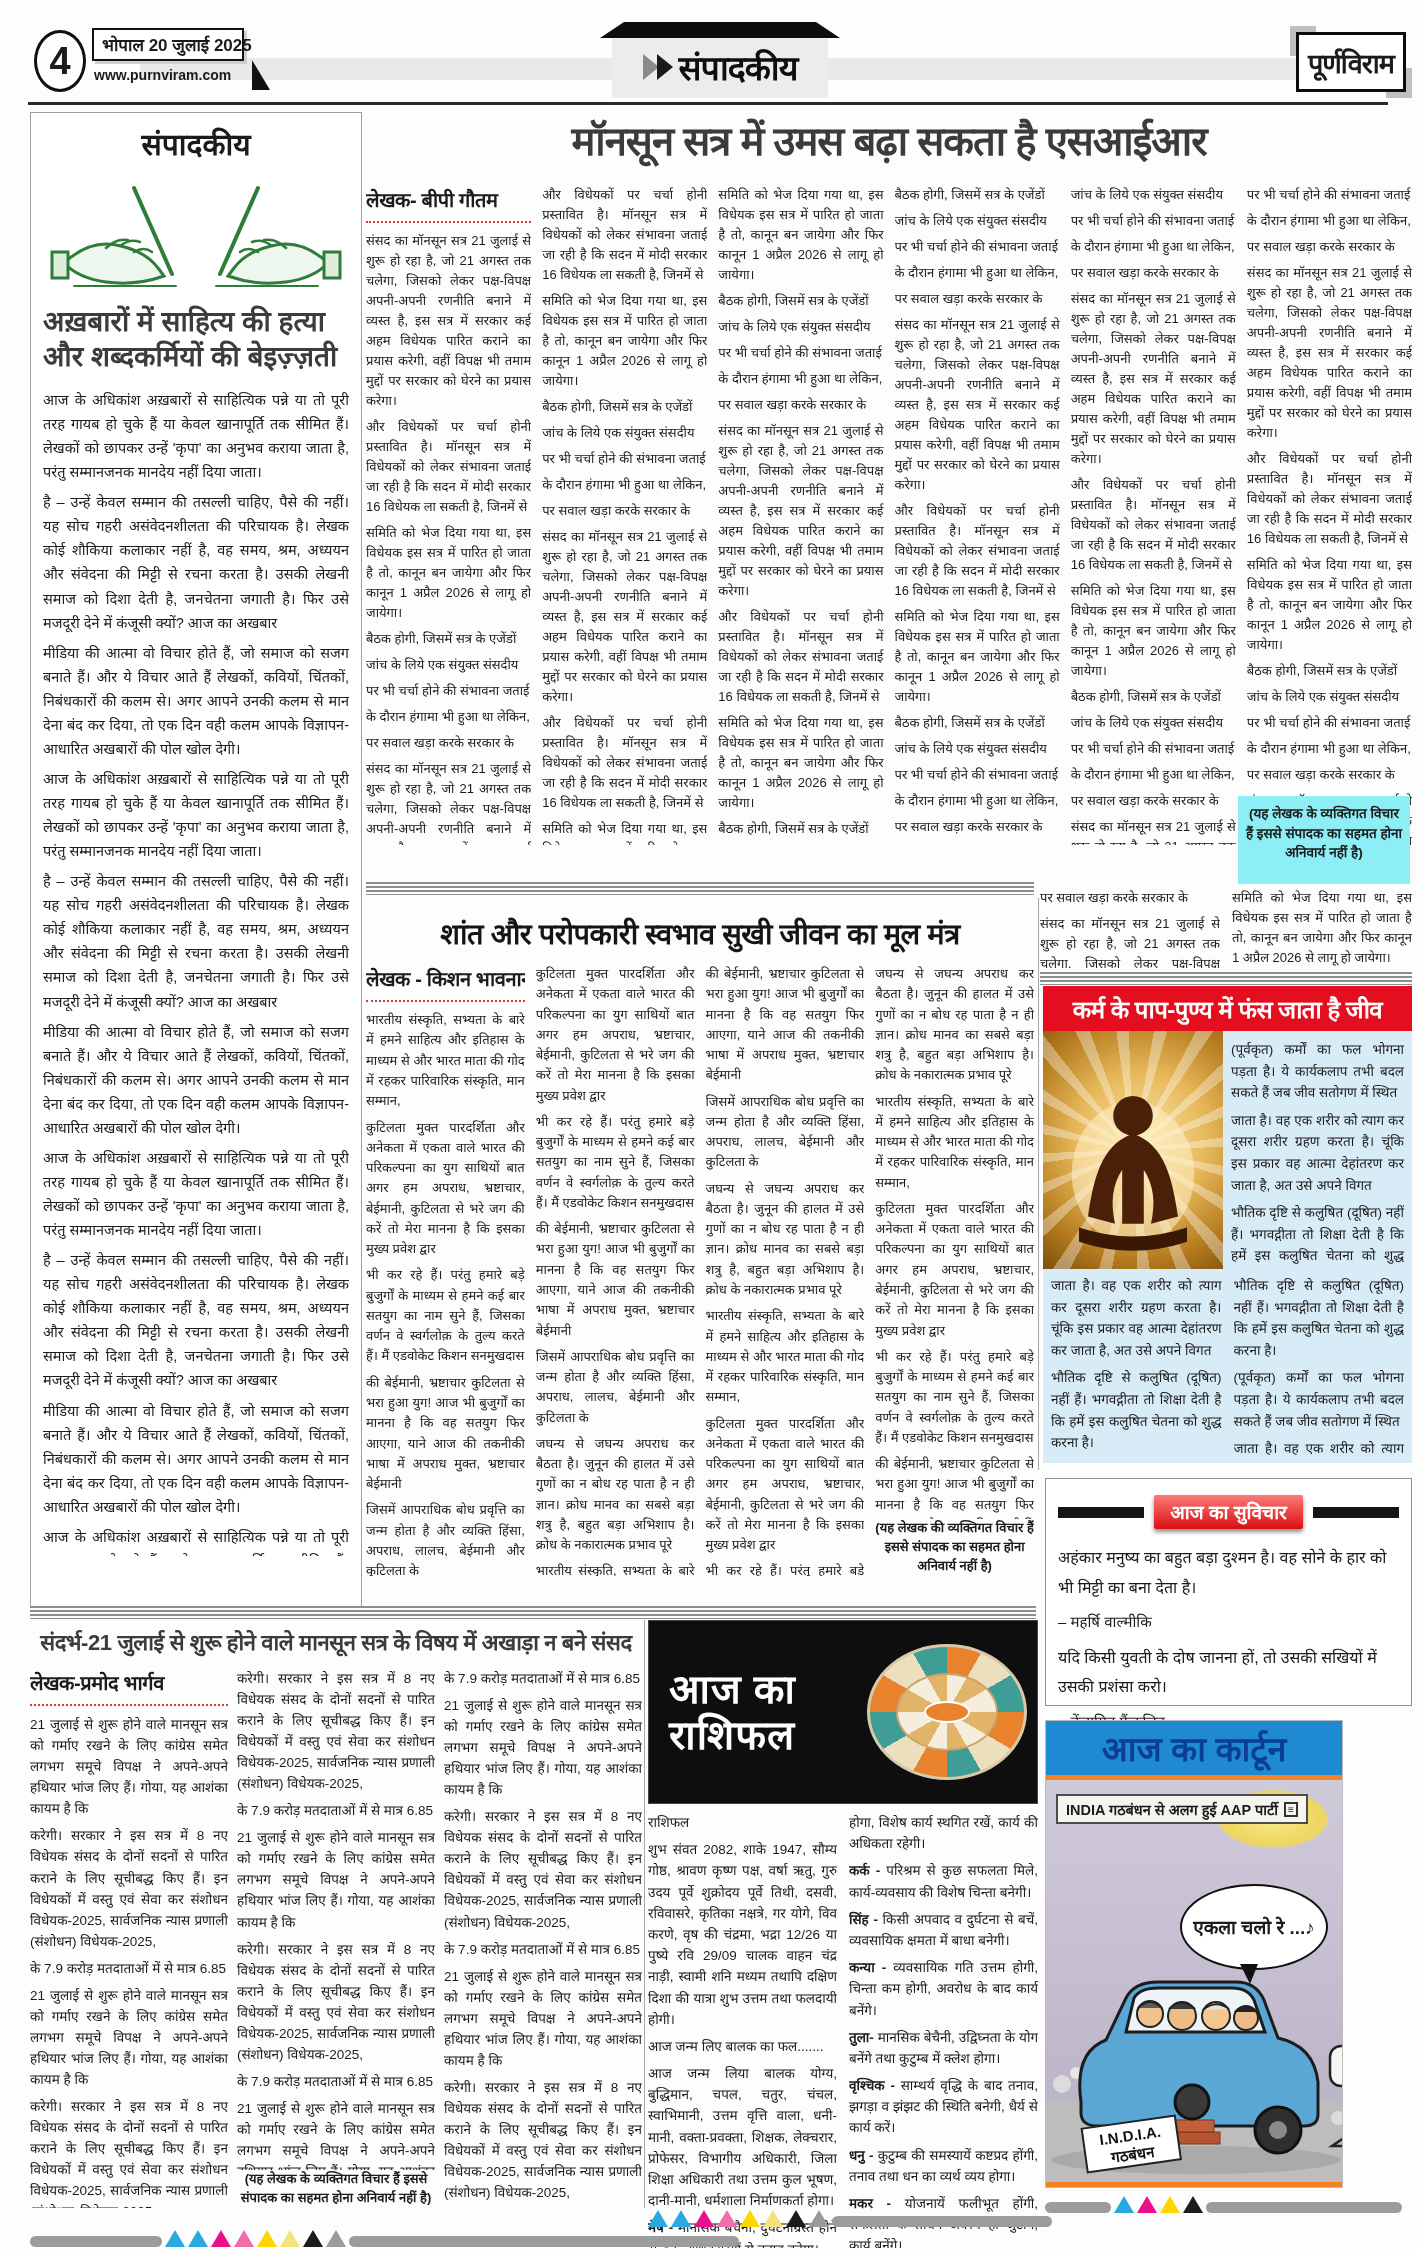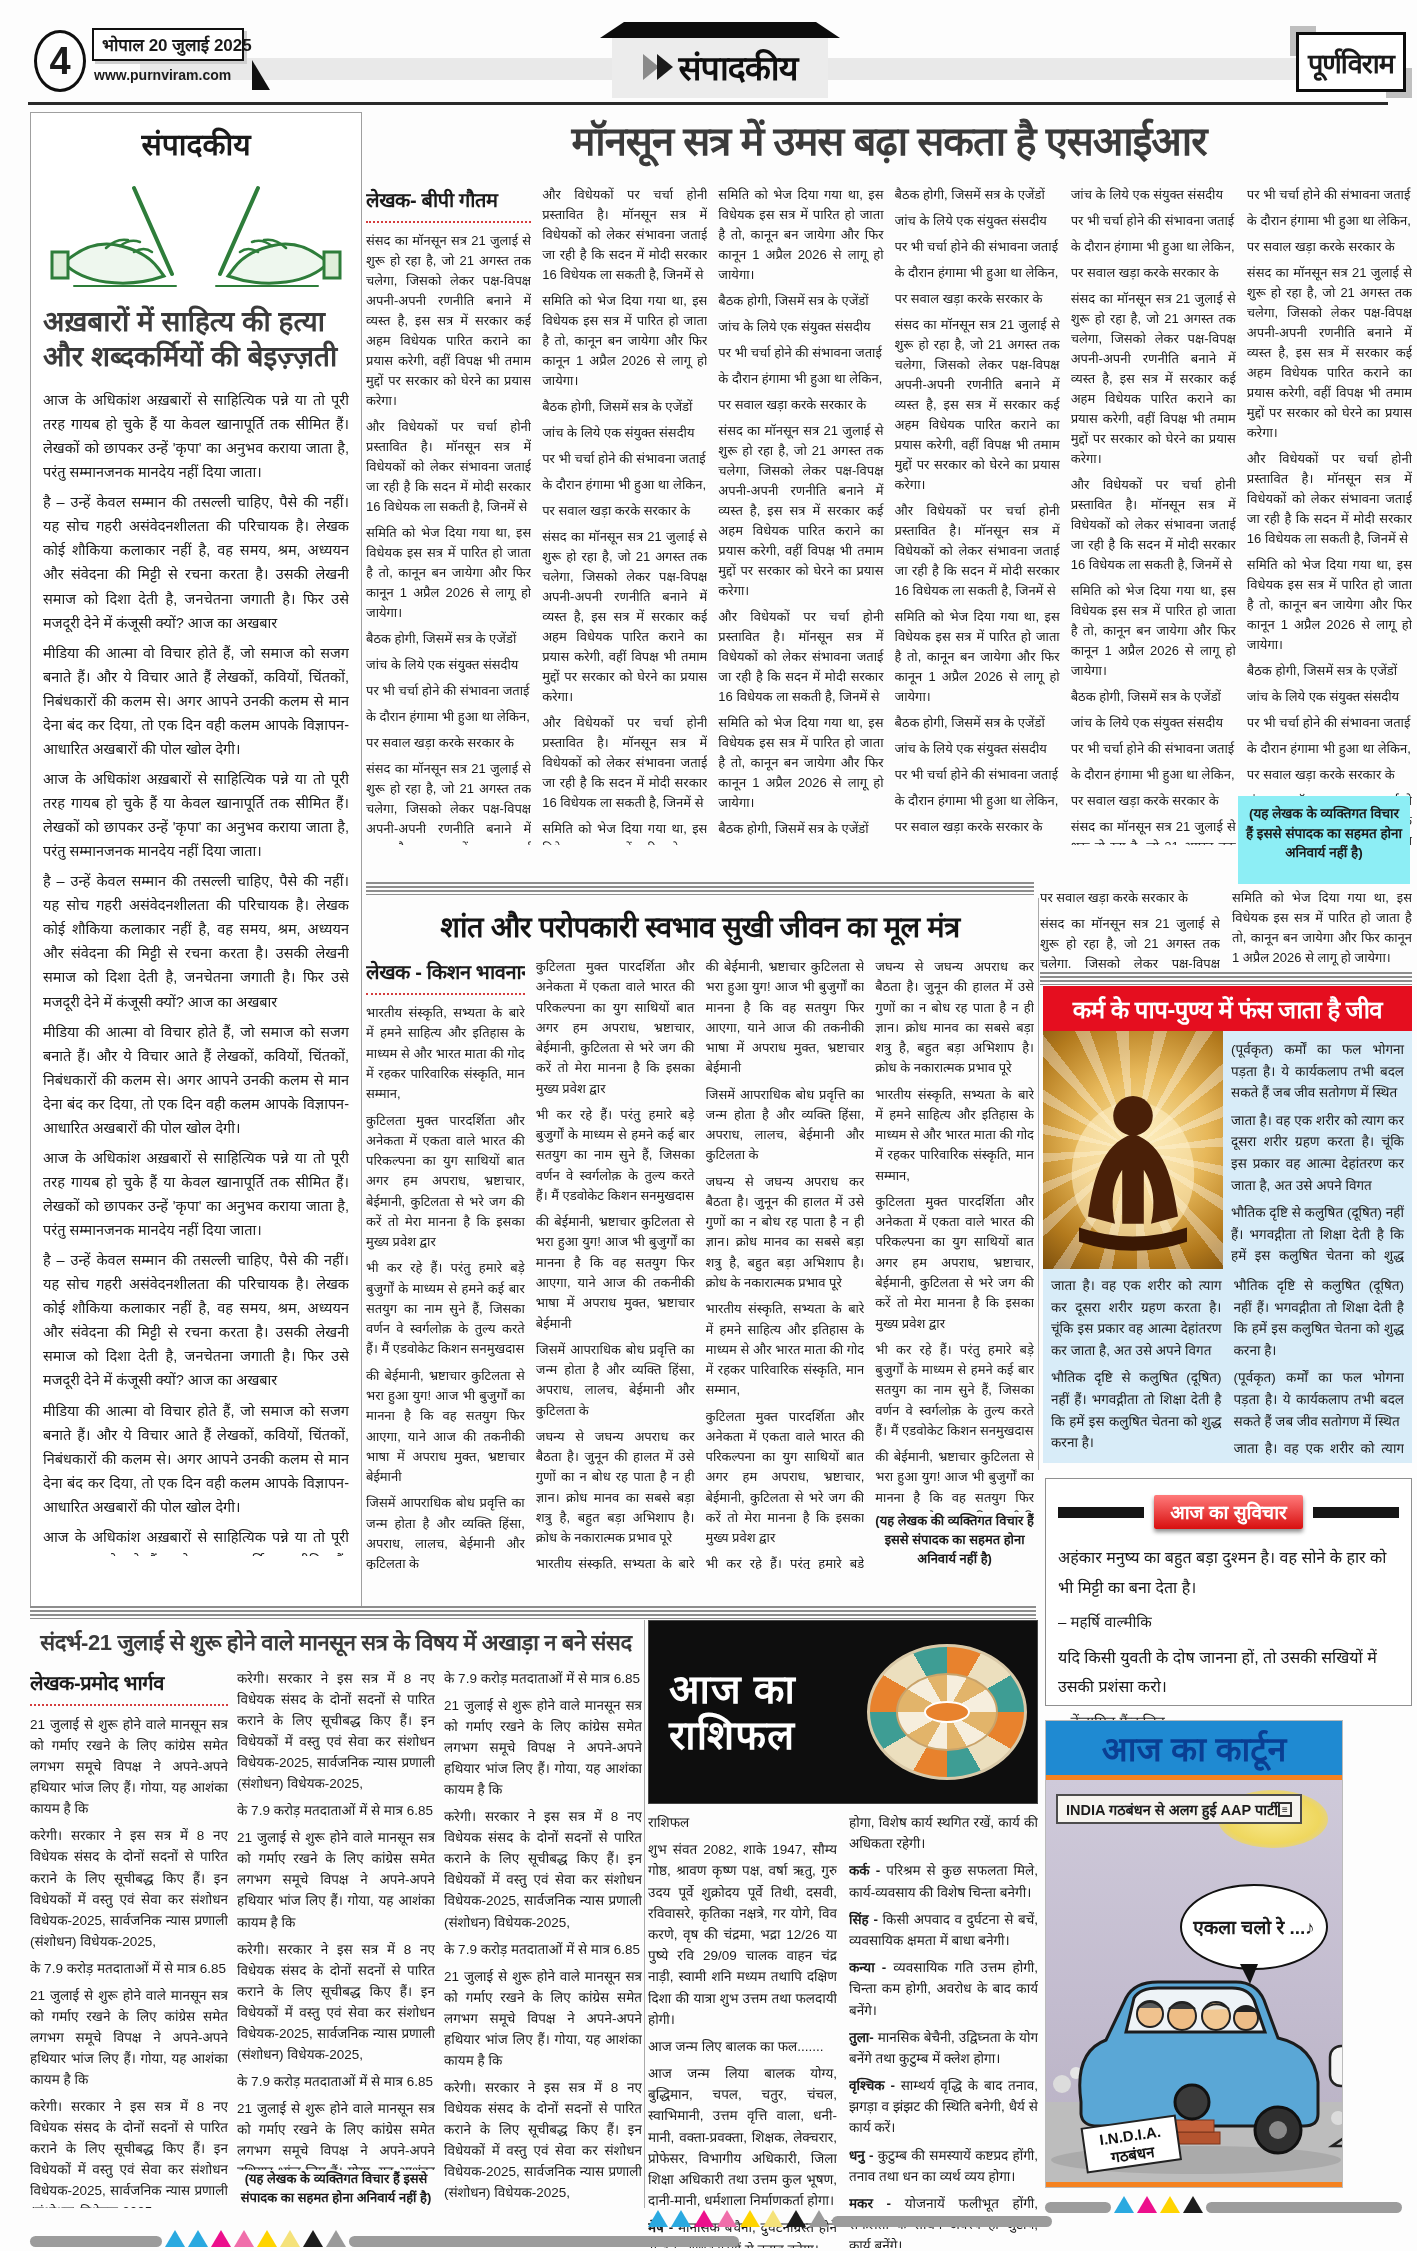--- a/index.html
+++ b/index.html
@@ -52,21 +52,21 @@
   .main-cols{display:flex;gap:11px;height:660px}
   .main-cols .col{flex:1;height:100%;display:flex;flex-direction:column;font-size:13px;line-height:1.54;overflow:hidden}
   .main-cols .fill{flex:1}
   .disc-cyan{position:absolute;right:2px;top:690px;width:172px;height:88px;background:#8deef5;z-index:3;
              padding:8px 6px;font-size:13.5px}
   .main-cont{position:absolute;left:1040px;top:888px;width:372px;height:80px;display:flex;gap:12px;overflow:hidden}
   .main-cont .fill{flex:1;font-size:13px;line-height:1.54;height:100%}
 
   
   .mid-art{position:absolute;left:366px;top:896px;width:668px}
-  .mid-art h2{text-align:center;font-size:29px;font-weight:bold;color:#151515;letter-spacing:-.5px;margin:10px 0 12px}
+  .mid-art h2{text-align:center;font-size:29px;font-weight:bold;color:#151515;letter-spacing:-.5px;margin:17px 0 12px}
   .mid-cols{display:flex;gap:11px;height:612px}
   .mid-cols .col{flex:1;height:100%;display:flex;flex-direction:column;font-size:13px;line-height:1.56;overflow:hidden}
   .mid-cols .fill{flex:1}
 
   
   .karma{position:absolute;left:1043px;top:986px;width:369px}
   .k-banner{background:#e50e1f;color:#fff;font-size:24px;font-weight:bold;text-align:center;padding:6px 0;letter-spacing:-.5px}
   .k-row{display:flex;background:#d8ecf8}
   .k-img{width:180px;height:238px;position:relative;flex:none;overflow:hidden;
          background:radial-gradient(circle at 55% 45%,#f9e6a8 0%,#e7b85a 40%,#b37a1d 75%,#7c4f0d 100%)}
@@ -85,21 +85,21 @@
   .suv-a{font-size:15px;line-height:1.9;text-align:left}
 
   
   .cartoon{position:absolute;left:1045px;top:1720px;width:298px;border:1px solid #bbb}
   .ct-banner{background:#1f8ad2;color:#0a3f93;font-size:34px;font-weight:bold;text-align:center;padding:4px 0}
   .ct-orange{height:5px;background:#f58220}
   .ct-canvas{position:relative;height:402px;background:linear-gradient(#cfcada 0%,#c3bccf 55%,#b7b0c2 100%);overflow:hidden}
   .ct-sun{position:absolute;right:14px;top:10px;width:110px;height:58px;border-radius:50%;
           background:radial-gradient(#f8e98f,#efd75e 60%,rgba(239,215,94,0));}
   .ct-caption{position:absolute;left:10px;top:14px;background:#f6f4ef;border:2px solid #4c4c4c;
-              font-weight:bold;font-size:14.5px;padding:3px 8px;display:flex;align-items:center;white-space:nowrap}
+              font-weight:bold;font-size:14.5px;padding:3px 8px;display:flex;align-items:center;gap:6px;white-space:nowrap}
   .tv-icon{display:inline-block;border:2px solid #333;font-size:10px;line-height:11px;padding:0 2px;font-weight:bold}
   .ct-bubble{position:absolute;right:14px;top:104px;width:148px;height:86px;background:#fff;border:2px solid #111;
              border-radius:50%;display:flex;align-items:center;justify-content:center;text-align:center;
              font-size:19px;font-weight:bold;z-index:2}
   .ct-bubble::after{content:"";position:absolute;bottom:-16px;left:58px;width:0;height:0;
              border-left:10px solid transparent;border-right:8px solid transparent;border-top:20px solid #111}
 
   
   .bottom-art{position:absolute;left:30px;top:1622px;width:612px}
   .bottom-art h2{text-align:center;font-size:22px;font-weight:bold;color:#3b3b3b;letter-spacing:-.4px;margin:4px 0 12px}

